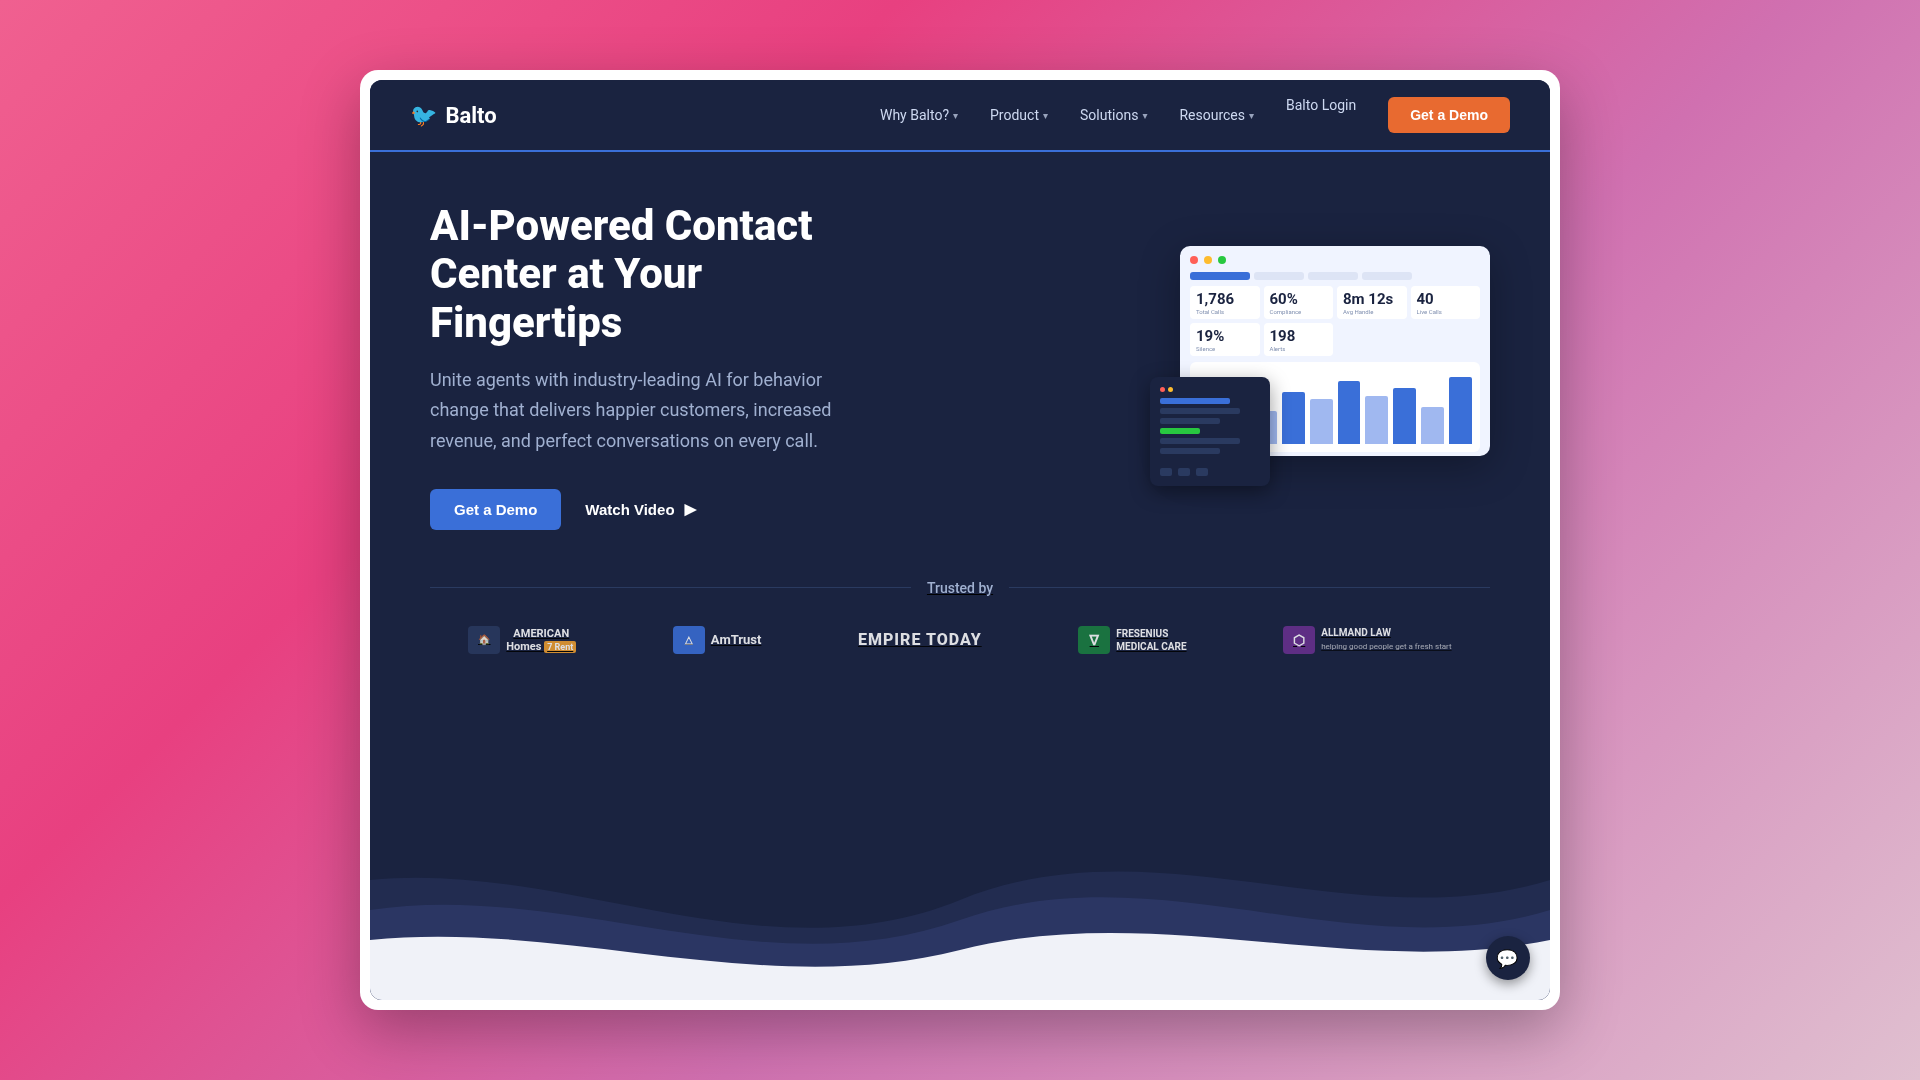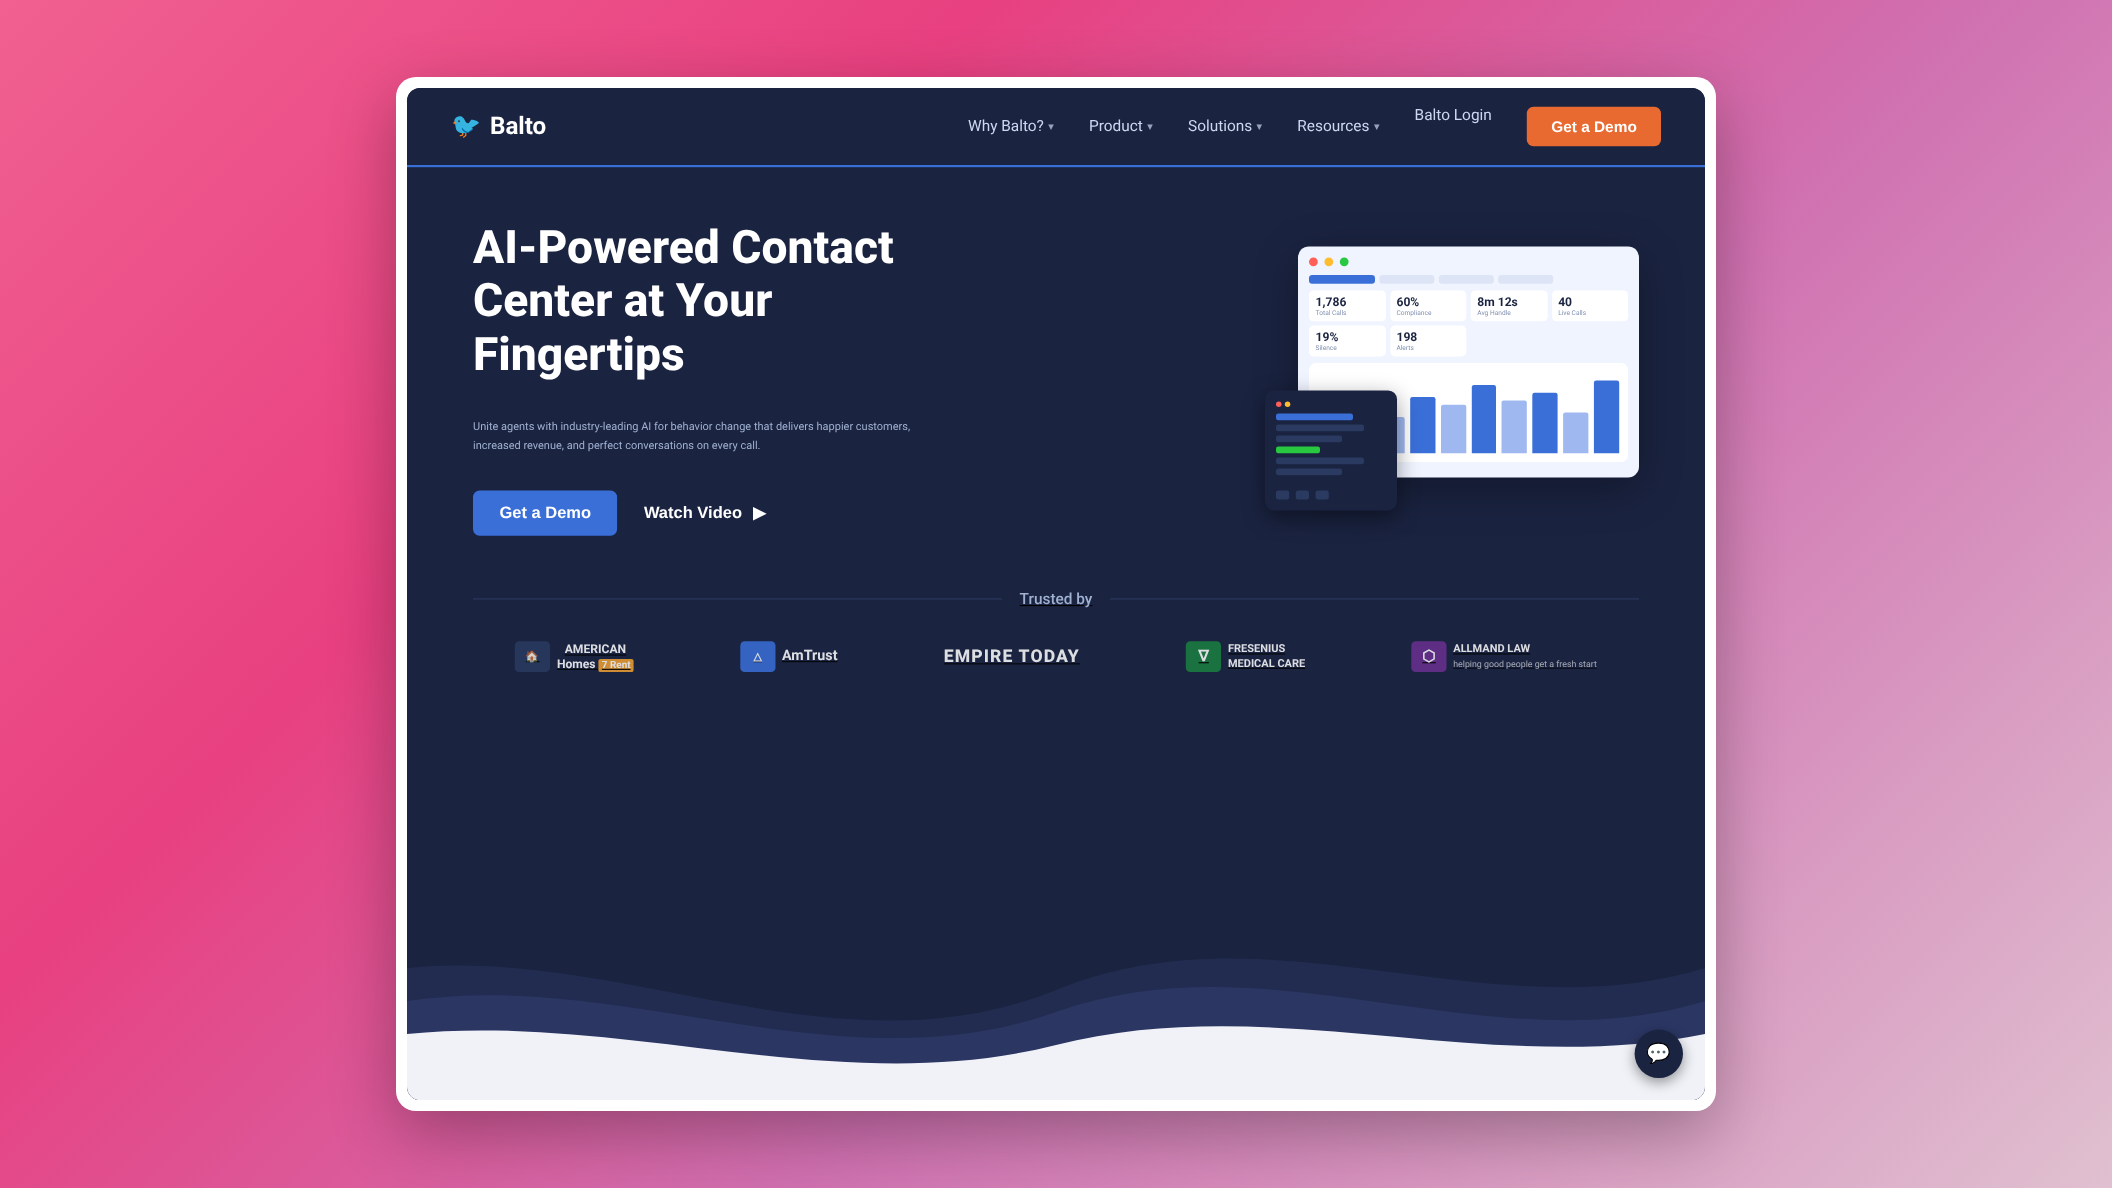--- a/index.html
+++ b/index.html
@@ -94,25 +94,25 @@
       flex-shrink: 0;
     }
     .hero-content {
       max-width: 440px;
     }
     .hero-title {
       color: #fff;
       font-size: 42px;
       font-weight: 800;
       line-height: 1.15;
-      margin-bottom: 33px;
+      margin-bottom: 18px;
     }
     .hero-subtitle {
       color: #a0b0d0;
-      font-size: 10px;
+      font-size: 18px;
       line-height: 1.7;
       margin-bottom: 32px;
     }
     .hero-buttons {
       display: flex;
       align-items: center;
       gap: 24px;
     }
     .btn-get-demo {
       background: #3a6fd8;
@@ -192,21 +192,21 @@
       grid-template-columns: repeat(4, 1fr);
       gap: 4px;
       margin-bottom: 6px;
     }
     .dash-stat {
       background: #fff;
       border-radius: 4px;
       padding: 4px 6px;
     }
     .dash-stat-num {
-      font-size: 11px;
+      font-size: 15px;
       font-weight: 700;
       color: #1a2340;
     }
     .dash-stat-label {
       font-size: 6px;
       color: #8090b0;
     }
     .dash-chart-area {
       background: #fff;
       border-radius: 6px;

